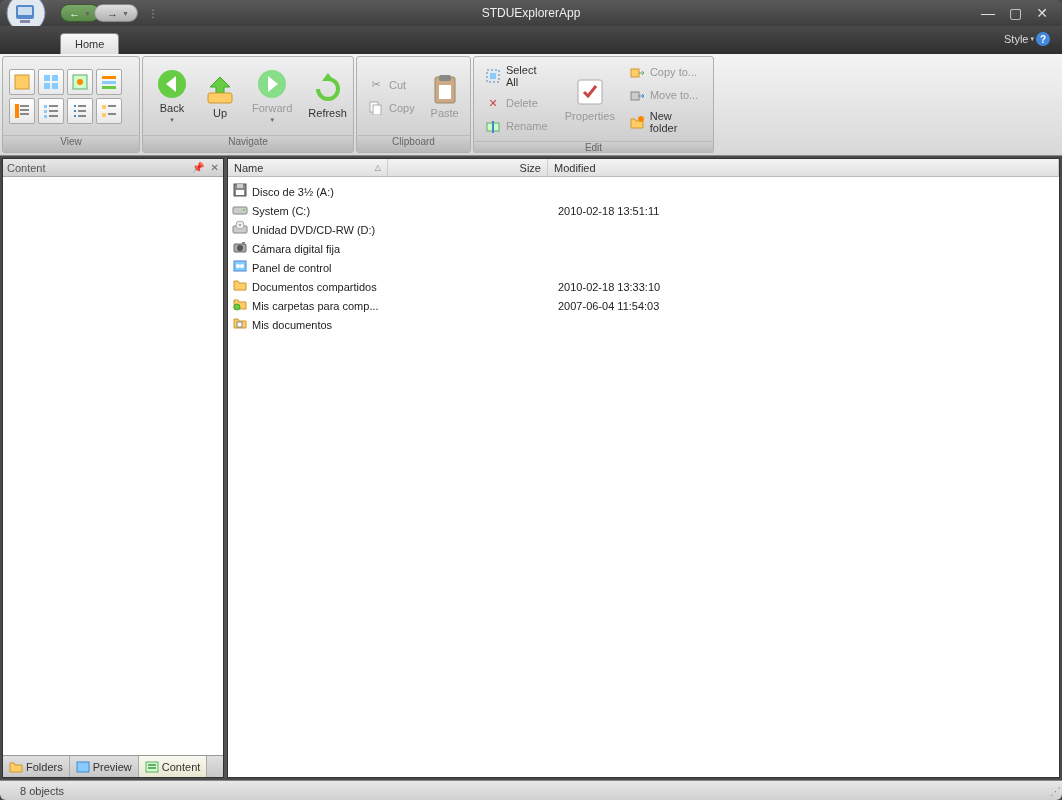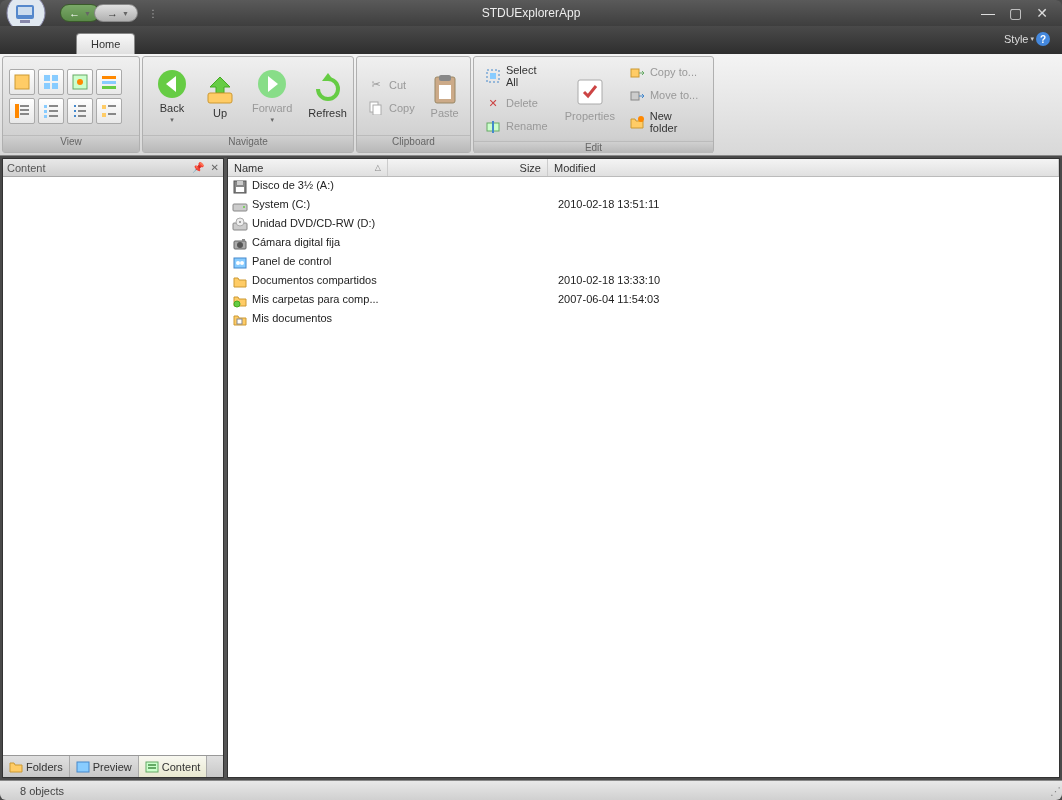--- a/index.html
+++ b/index.html
@@ -9,21 +9,21 @@
 .titlebar { height: 26px; background: linear-gradient(#5a5a5a,#3e3e3e); display: flex; align-items: center; color: #ddd; border-radius: 6px 6px 0 0; position: relative; }
 .app-icon { width: 40px; height: 40px; margin: 2px 6px; }
 .nav-arrows { display: flex; gap: 0; margin-left: 8px; }
 .nav-pill { background: linear-gradient(#7aa868,#5a8a48); border: 1px solid #3a5a2a; border-radius: 12px; padding: 2px 8px; color: #fff; font-size: 11px; display: flex; align-items: center; gap: 4px; }
 .nav-pill.fwd { background: linear-gradient(#e0e0e0,#b0b0b0); border-color: #888; color: #333; margin-left: -6px; padding-left: 12px; }
 .title-text { position: absolute; left: 50%; transform: translateX(-50%); font-size: 12px; color: #eee; }
 .win-controls { margin-left: auto; display: flex; gap: 14px; padding-right: 14px; color: #ddd; font-size: 14px; }
 .win-controls span { cursor: pointer; }
 
 
-.tabrow { height: 28px; background: linear-gradient(#4a4a4a,#2e2e2e); display: flex; align-items: flex-end; padding-left: 76px; position: relative; }
+.tabrow { height: 28px; background: linear-gradient(#4a4a4a,#2e2e2e); display: flex; align-items: flex-end; padding-left: 60px; position: relative; }
 .tab { background: linear-gradient(#f8f8f8,#e0e0e0); border: 1px solid #888; border-bottom: none; border-radius: 4px 4px 0 0; padding: 4px 14px; font-size: 11px; color: #333; }
 .style-ctrl { position: absolute; right: 12px; top: 6px; color: #ddd; font-size: 11px; display: flex; align-items: center; gap: 2px; }
 .help-icon { width: 14px; height: 14px; background: #4488dd; border-radius: 50%; color: #fff; display: inline-flex; align-items: center; justify-content: center; font-size: 10px; font-weight: bold; }
 
 
 .ribbon { height: 102px; background: linear-gradient(#f4f4f4,#d8d8d8); border-bottom: 1px solid #888; display: flex; padding: 2px; gap: 2px; }
 .ribbon-group { border: 1px solid #b0b0b0; border-radius: 3px; background: linear-gradient(#f0f0f0,#d0d0d0 85%,#c0c0c0); display: flex; flex-direction: column; position: relative; }
 .ribbon-group-body { flex: 1; display: flex; align-items: center; padding: 4px 6px; gap: 2px; }
 .ribbon-group-title { height: 17px; text-align: center; font-size: 10px; color: #666; background: linear-gradient(#d0d0d0,#b8b8b8); border-top: 1px solid #bbb; }
 .big-btn { display: flex; flex-direction: column; align-items: center; padding: 2px 6px; font-size: 11px; color: #333; gap: 2px; border: 1px solid transparent; border-radius: 3px; }
@@ -48,21 +48,21 @@
 .panel-tab-icon { width: 14px; height: 12px; }
 
 .file-area { flex: 1; background: #fff; border: 1px solid #333; margin-left: 3px; display: flex; flex-direction: column; }
 .col-headers { height: 18px; background: linear-gradient(#f4f4f4,#e0e0e0); border-bottom: 1px solid #bbb; display: flex; font-size: 11px; color: #333; }
 .col-h { border-right: 1px solid #ccc; padding: 2px 6px; display: flex; align-items: center; }
 .col-h.name { width: 160px; }
 .col-h.size { width: 160px; justify-content: flex-end; }
 .col-h.mod { flex: 1; }
 .sort-indicator { margin-left: auto; font-size: 8px; color: #888; }
 .file-list { flex: 1; overflow: auto; padding: 2px 0; }
-.file-row { display: flex; align-items: flex-start; font-size: 11px; color: #222; height: 19px; padding-left: 4px; }
+.file-row { display: flex; align-items: flex-end; font-size: 11px; color: #222; height: 19px; padding-left: 4px; }
 .file-icon { width: 16px; height: 16px; margin-right: 4px; flex-shrink: 0; display:flex; align-items:center; justify-content:center; }
 .file-name { width: 140px; white-space: nowrap; overflow: hidden; text-overflow: ellipsis; }
 .file-size { width: 160px; text-align: right; padding-right: 6px; }
 .file-mod { flex: 1; padding-left: 6px; }
 
 
 .statusbar { position: absolute; bottom: 0; left: 0; right: 0; height: 20px; background: linear-gradient(#e8e8e8,#d0d0d0); border-top: 1px solid #888; font-size: 11px; color: #444; padding: 2px 20px; display: flex; align-items: center; }
 .resize-grip { position: absolute; right: 3px; bottom: 2px; font-size: 11px; color: #888; letter-spacing: -2px; }
 
 .dropdown-arrow { font-size: 7px; color: #666; }

